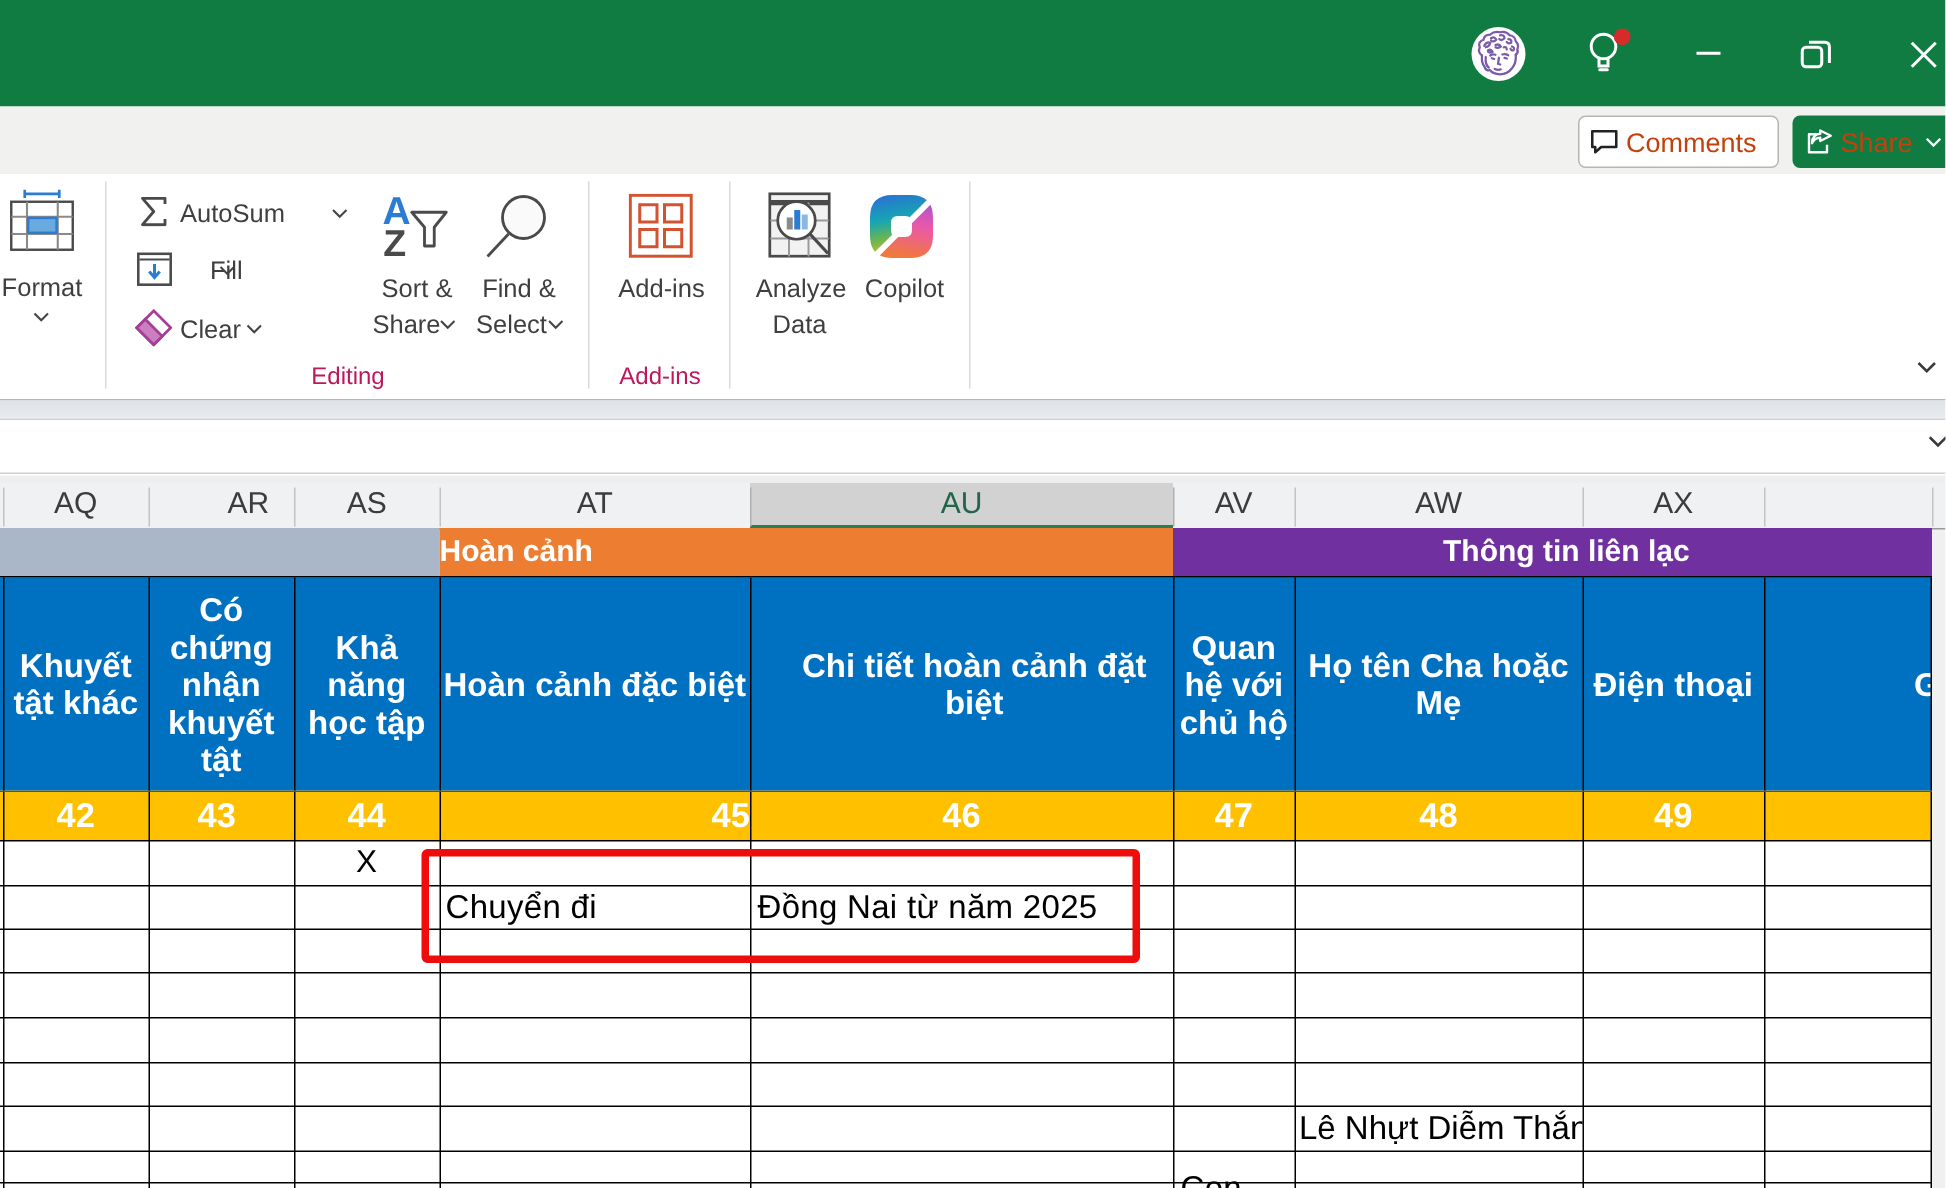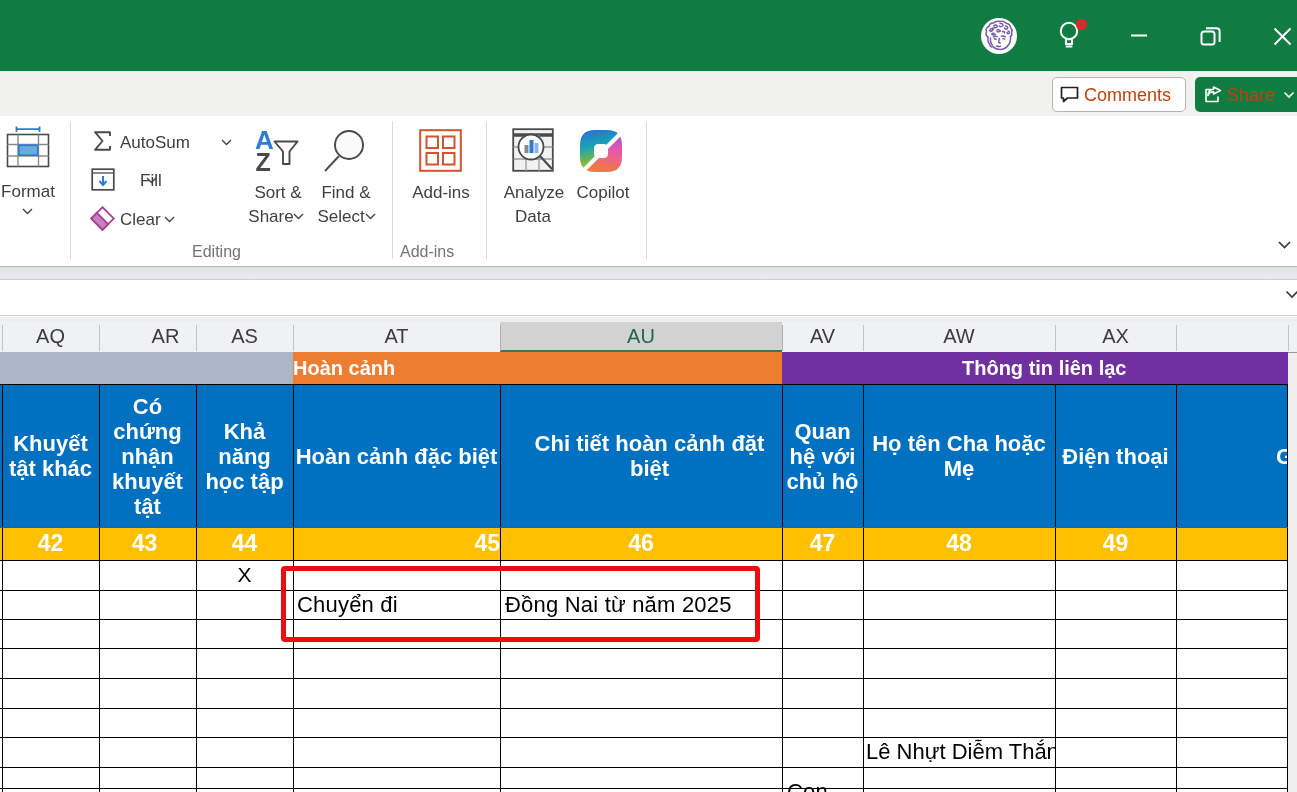--- a/index.html
+++ b/index.html
@@ -8,21 +8,21 @@
   .abs { position:absolute; }
   
   #titlebar { left:0; top:0; width:1297px; height:71px; background:#107c42; }
   #tabstrip { left:0; top:71px; width:1297px; height:45px; background:#f1f1f0; }
   #ribbon { left:0; top:116px; width:1297px; height:151px; background:#fff; border-bottom:1px solid #b9b7b5; }
   #fxgap  { left:0; top:267px; width:1297px; height:13px; background:linear-gradient(#dfe2e6,#e9ecef); border-bottom:1px solid #ccd0d4;}
   #fxbar  { left:0; top:281px; width:1297px; height:35px; background:#fff; border-bottom:1px solid #d0d0d0; }
   #hdrgap { left:0; top:317px; width:1297px; height:5px; background:#eceef0; }
   .rsep { width:1px; background:#dcdad8; top:121px; height:138px; }
   .rlbl { font-size:17px; color:#3f3f3f; text-align:center; }
-  .grplbl { font-size:16px; color:#737373; top:243px; height:18px; }
+  .grplbl { font-size:16px; color:#be185d; text-align:center; top:243px; height:18px; }
   .band { top:352px; height:33px; color:#fff; font-weight:bold; font-size:20px; text-align:left; line-height:33px; }
   #scrollstrip { left:1288px; top:324px; width:9px; height:468px; background:#f0f0f0; }
   .colh { top:322px; height:30px; font-size:20px; color:#3c3c3c; text-align:center; line-height:29px; }
   .bhx { top:385px; height:142px; color:#fff; font-weight:bold; font-size:22px; letter-spacing:0; text-align:center; display:flex; align-items:center; justify-content:center; line-height:25px; overflow:hidden; }
   .ynum { top:527px; height:33px; color:#fff; font-weight:bold; font-size:23px; text-align:center; line-height:33px; }
   .vln { top:385px; height:407px; width:1px; background:#000; }
   .hln { left:0; width:1288px; height:1px; background:#000; }
   .dtx { font-size:22px; letter-spacing:0.2px; color:#000; white-space:nowrap; }
 </style>
 </head>

